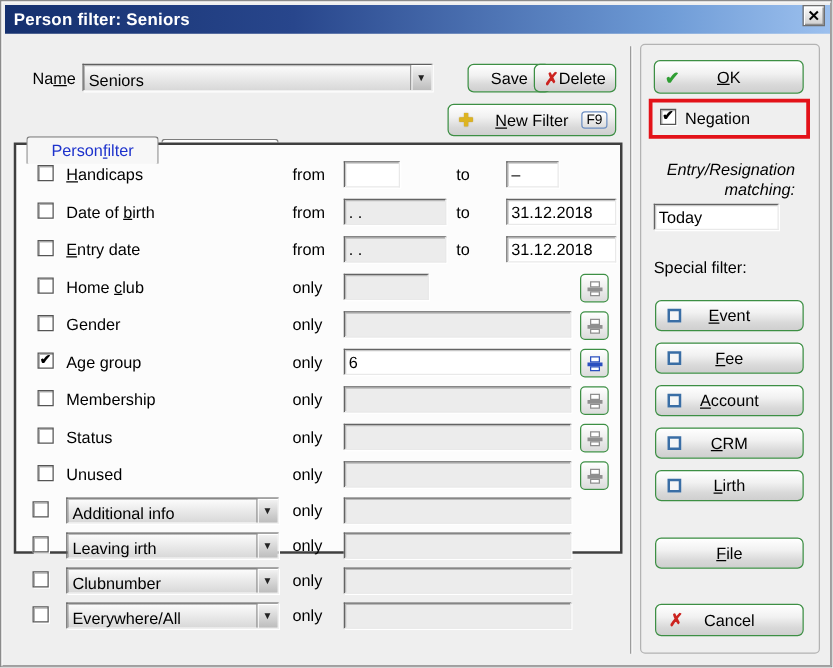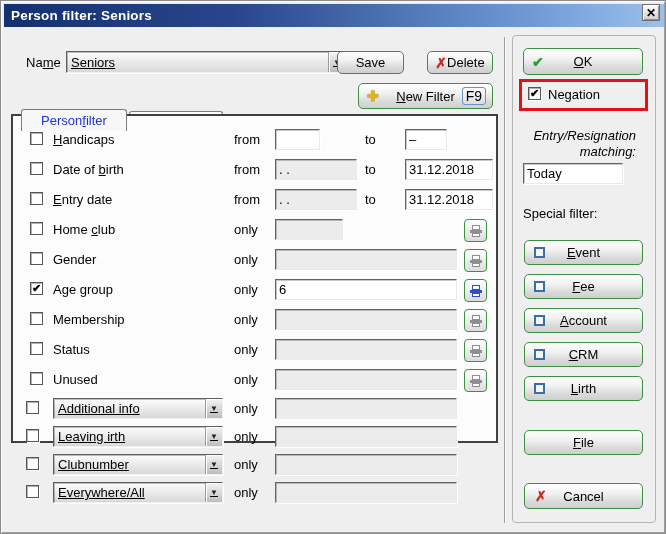--- a/index.html
+++ b/index.html
@@ -25,21 +25,21 @@
   .inp.dis { background:#ececec; }
 
   
   .gbtn { position:absolute; border:1px solid #3d8f44; border-radius:5px;
           background: linear-gradient(#ffffff 0%,#f1f1f1 40%,#d9d9d9 75%,#cfcfcf 100%);
           box-shadow: inset 0 1px 0 #fff; display:flex; align-items:center; justify-content:center;
           font-size:13px; cursor:default; }
   .icon-check { color:#2f9e33; font-weight:bold; font-size:14px; }
   .icon-x { color:#cc2420; font-weight:bold; font-size:14px; }
   .icon-plus { color:#ddb421; font-weight:bold; font-size:14px; text-shadow:0 0 1px #a07c10; }
-  .f9badge { border:1px solid #6d8fc2; border-radius:3px; padding:0 3px; font-size:14px;
+  .f9badge { border:1px solid #6d8fc2; border-radius:3px; padding:0 3px; font-size:11px;
              background:linear-gradient(#fff,#dcdcdc); }
 
   
   .cb { position:absolute; width:13px; height:13px; background:#fff; border:1px solid #555;
         box-shadow: inset 1px 1px 0 rgba(0,0,0,.3), 1px 1px 0 #fff;
         display:flex; align-items:center; justify-content:center; }
   .ck { font-size:11px; font-weight:bold; line-height:1; margin-top:-1px; }
 
   
   .tab { position:absolute; height:22px; display:flex; align-items:center; justify-content:center;
@@ -58,21 +58,21 @@
 
   .printbtn { position:absolute; left:451px; top:0; width:23px; height:23px;
               border:1px solid #3d8f44; border-radius:4px;
               background:linear-gradient(#ffffff,#dcdcdc); display:flex; align-items:center; justify-content:center; }
   .printbtn.graysicon { color:#8f8f8f; }
   .printbtn.blueicon  { color:#2b50c0; }
 
   
   .combo { position:absolute; border:1px solid #5f5f5f; border-bottom-color:#efefef; border-right-color:#efefef;
            box-shadow: inset 1px 1px 0 rgba(0,0,0,.25), 1px 1px 0 #fff;
-           background:linear-gradient(#fdfdfd,#d8d8d8); display:flex; align-items:center;text-decoration:underline; }
+           background:linear-gradient(#fdfdfd,#d8d8d8); display:flex; align-items:flex-end; }
   .combo .cval { flex:1; padding:0 4px; white-space:nowrap; overflow:hidden; }
   .combo .carr { width:17px; align-self:stretch; background:linear-gradient(#f4f4f4,#bdbdbd);
                  border-left:1px solid #9a9a9a; box-shadow: inset 1px 1px 0 #fff;
                  display:flex; align-items:center; justify-content:center; font-size:8px; color:#222; }
 
   
   .sep { position:absolute; left:503px; top:36px; width:1px; height:486px; background:#9c9c9c; box-shadow:1px 0 0 #fdfdfd; }
   .rpanel { position:absolute; left:511px; top:34px; width:144px; height:488px;
             border:1px solid #b3b3b3; border-radius:4px; background:#efefef; }
   .redframe { position:absolute; left:518px; top:78px; width:129px; height:32px; border:3px solid #e31219; z-index:4; }
@@ -91,21 +91,21 @@
     <span>✕</span>
   </div>
 
   <span style="position:absolute;left:25px;top:54px;">
     <span>Na</span><span class="u">m</span><span>e</span>
   </span>
   <div class="combo" style="left:65px;top:50px;width:280px;height:22px;">
     <span class="cval">Seniors</span>
     <span class="carr">▼</span>
   </div>
-  <div class="gbtn" style="left:336px;top:50px;width:67px;height:23px;">
+  <div class="gbtn" style="left:373px;top:50px;width:67px;height:23px;">
     <span>Save</span>
   </div>
   <div class="gbtn" style="left:426px;top:50px;width:66px;height:23px;">
     <span class="icon-x">✗</span>
       <span>Delete</span>
   </div>
   <div class="gbtn" style="left:357px;top:82px;width:135px;height:26px;">
     <span class="icon-plus" style="position:absolute;left:8px;">✚</span>
     <span>
       <span></span><span class="u">N</span><span>ew Filter</span>

